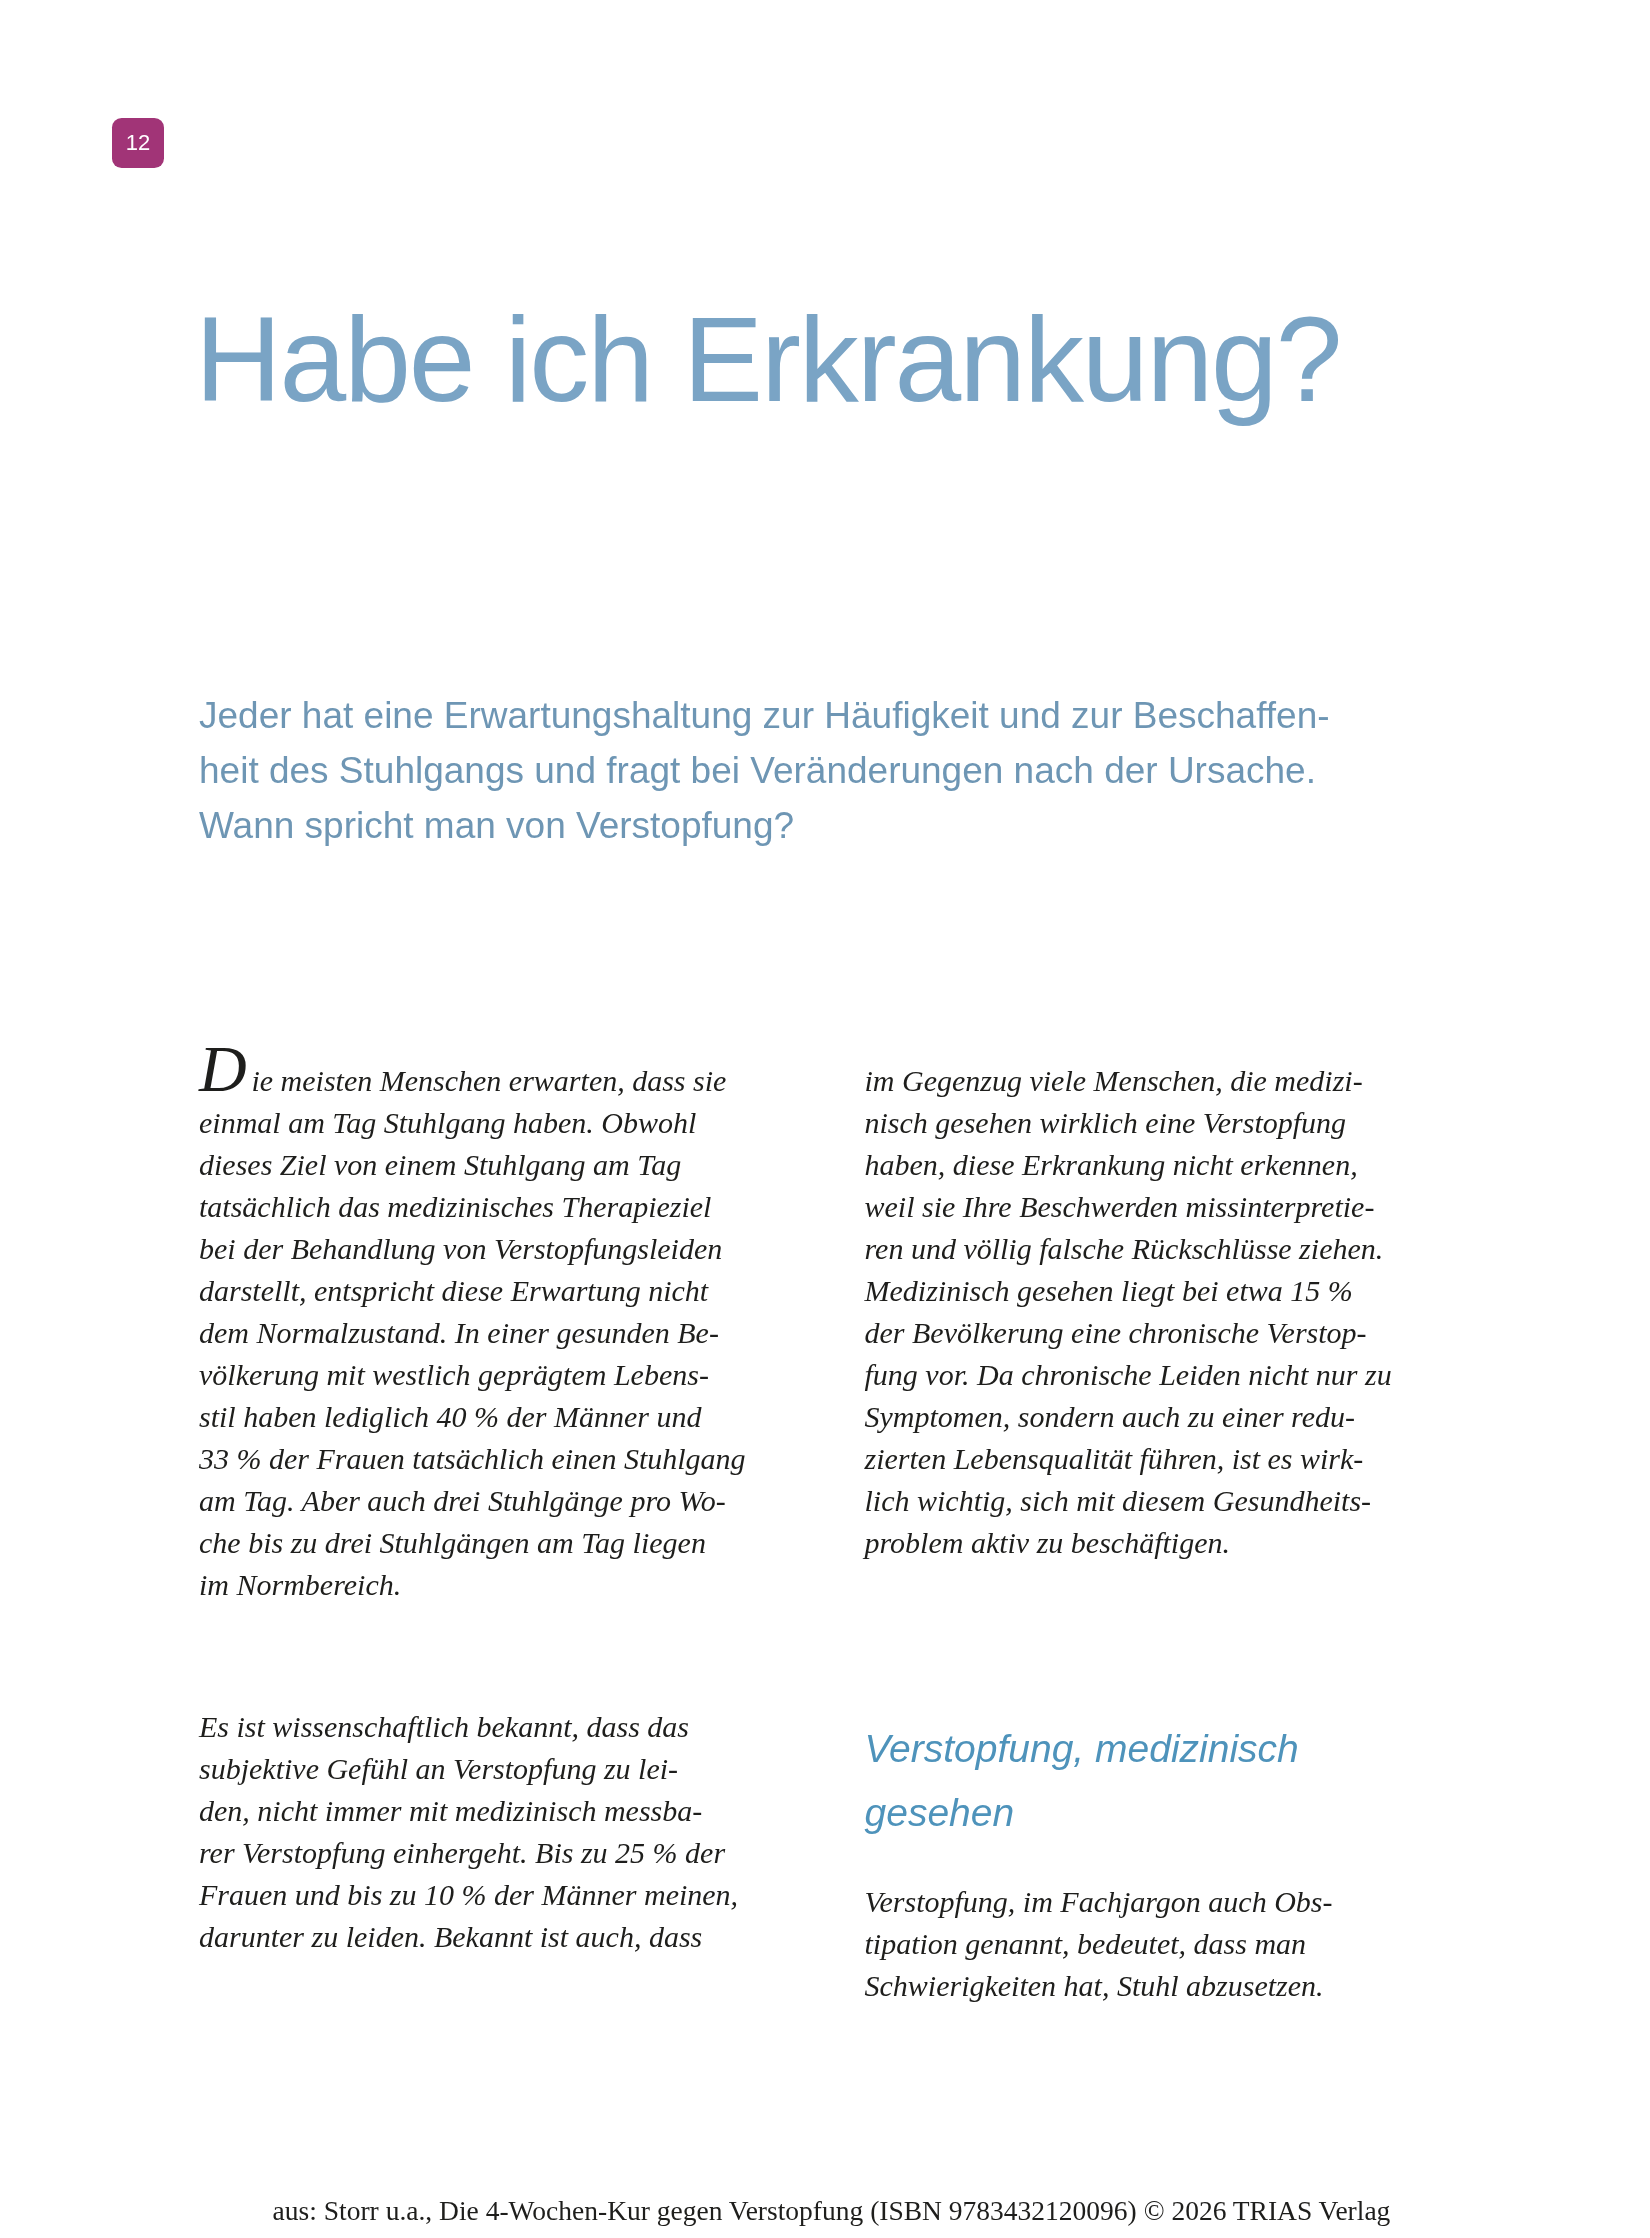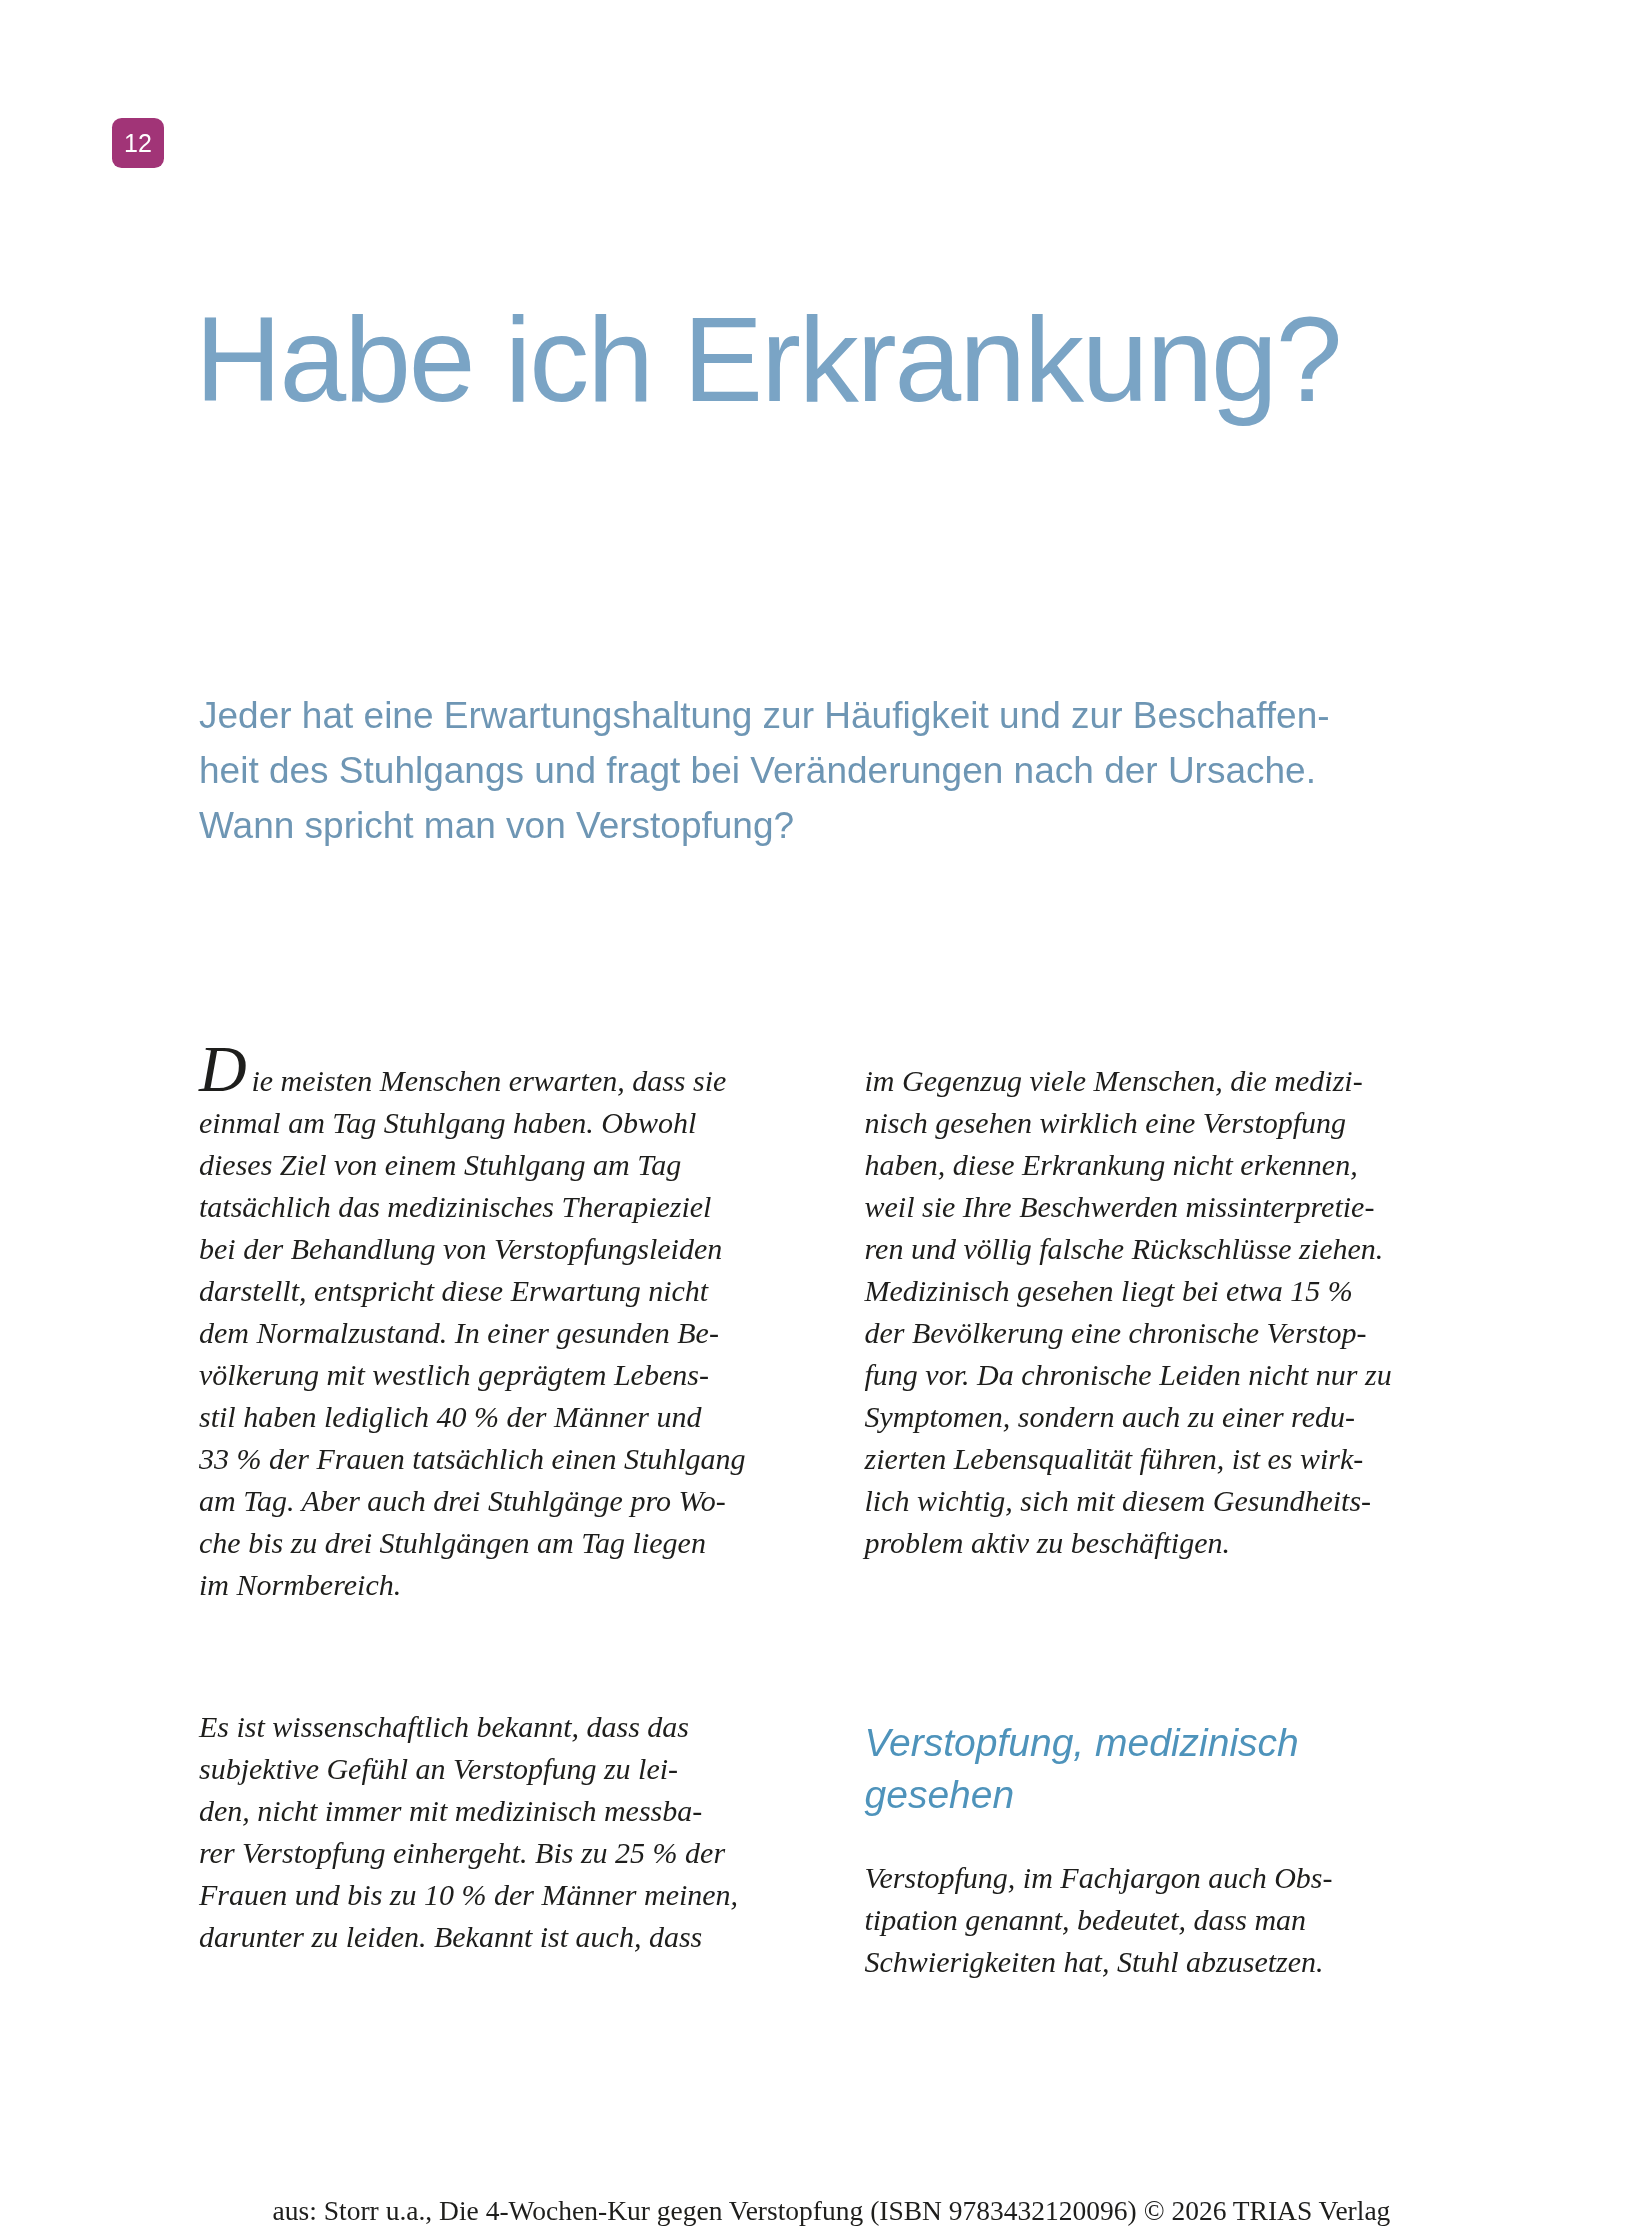--- a/index.html
+++ b/index.html
@@ -16,21 +16,21 @@
   .page-number-badge {
     position: absolute;
     left: 112px;
     top: 118px;
     width: 52px;
     height: 50px;
     background: var(--color-badge, #a13477);
     border-radius: 9.6px;
     color: #ffffff;
     font-family: "Liberation Sans", sans-serif;
-    font-size: 25px;
+    font-size: 22px;
     display: flex;
     align-items: center;
     justify-content: center;
   }
   .page-title {
     position: absolute;
     left: 195px;
     top: 296px;
     font-family: "Liberation Sans", sans-serif;
     font-weight: 300;
@@ -74,21 +74,21 @@
     line-height: 0;
     margin-right: 4.8px;
     color: var(--color-body, #1e1e1c);
   }
   .section-heading {
     margin-top: 153px;
     margin-bottom: 36px;
     font-family: "Liberation Sans", sans-serif;
     font-weight: 300;
     font-size: 39px;
-    line-height: 52px;
+    line-height: 64px;
     color: var(--color-heading, #4e93bb);
     white-space: pre-line;
   }
   .copyright-footer {
     position: absolute;
     left: 0;
     bottom: 12.4px;
     width: 100%;
     text-align: center;
     font-family: "Liberation Serif", serif;

